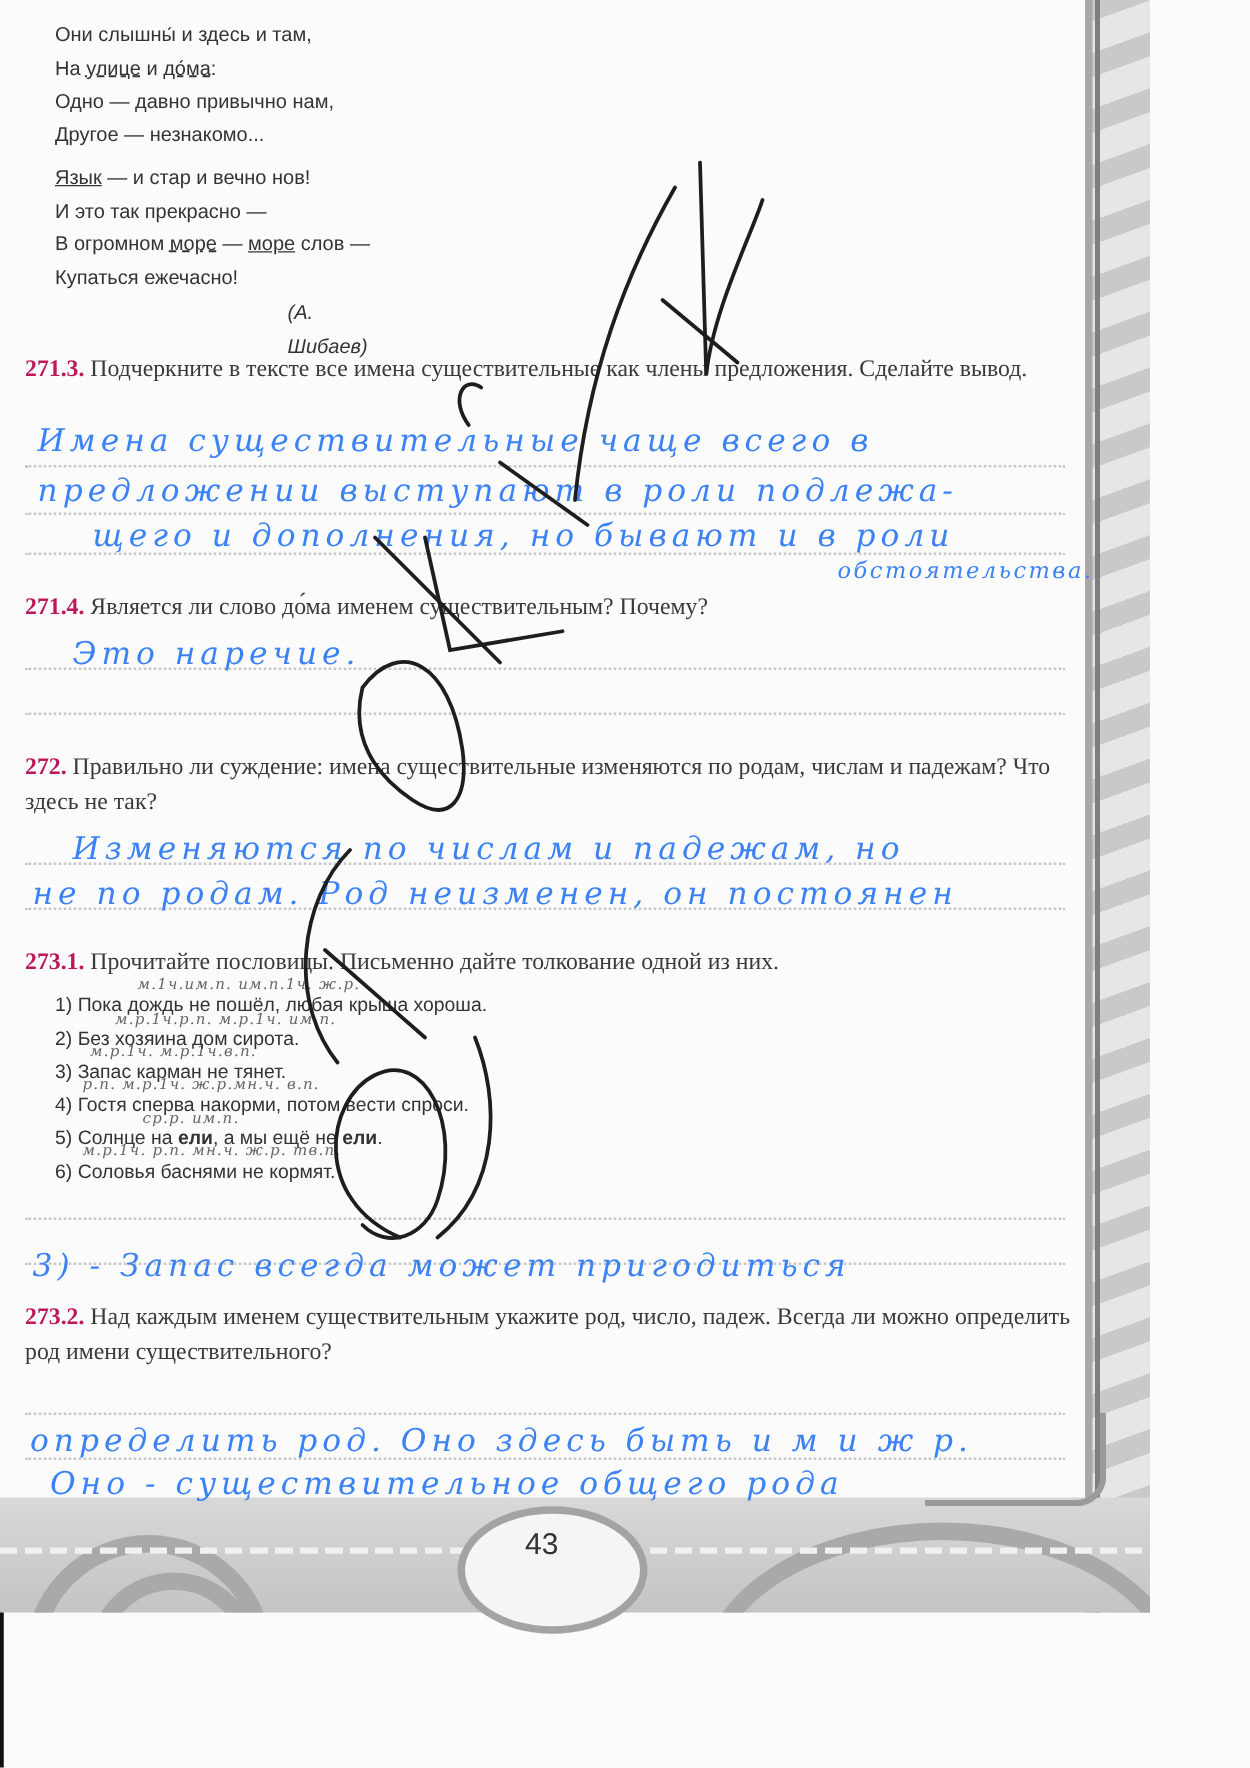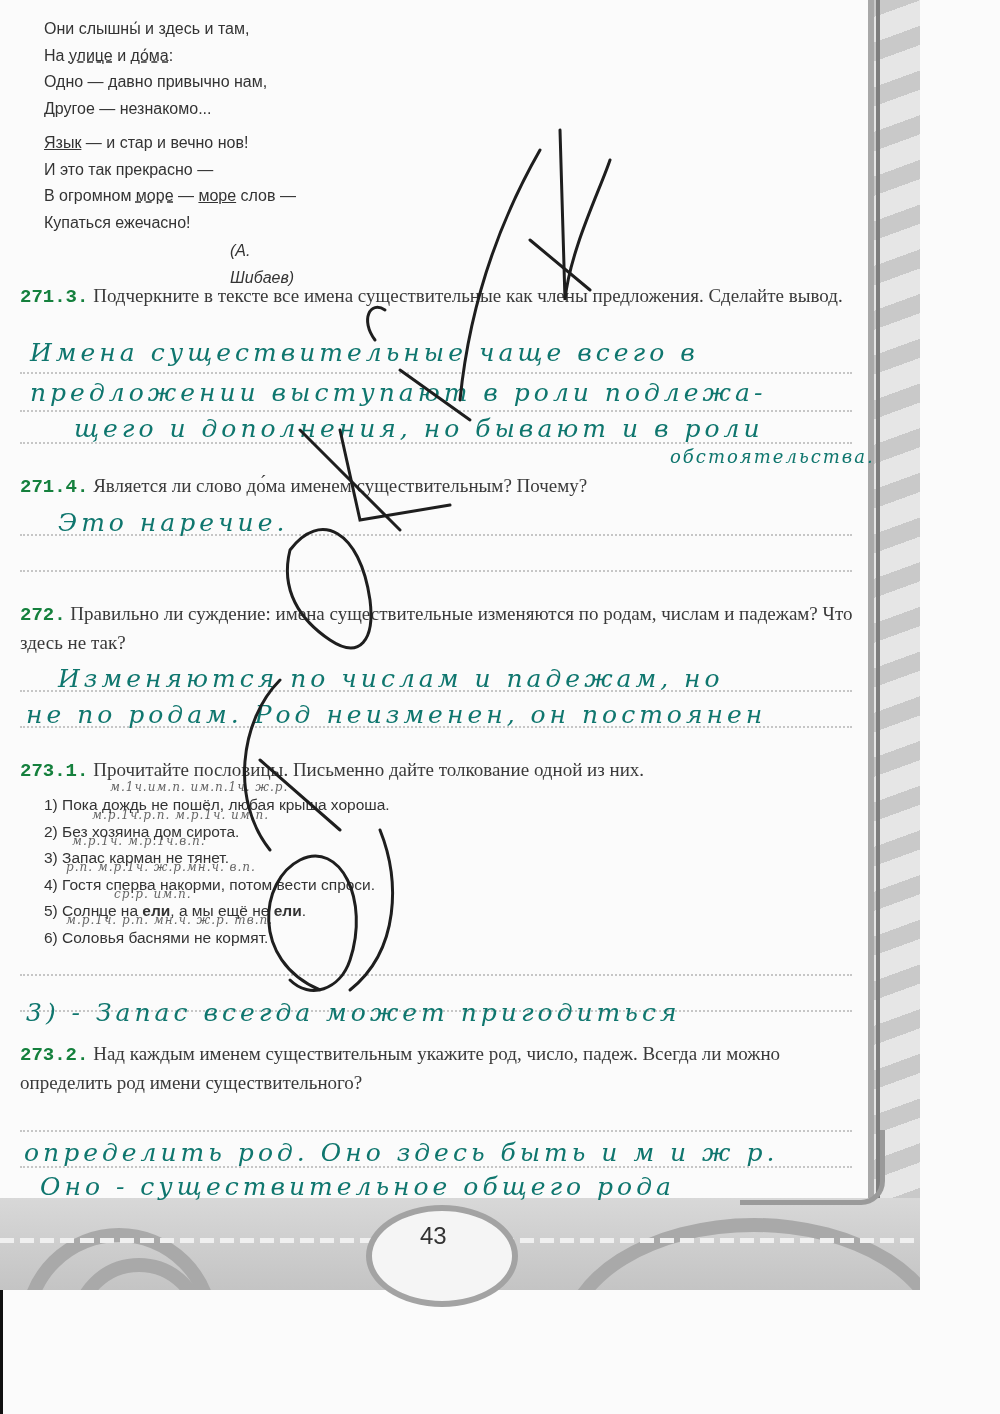--- a/index.html
+++ b/index.html
@@ -24,24 +24,24 @@
   .page-num { position:absolute; left:420px; top:1222px; font-size:24px; color:#333; }
   .left-bar { position:absolute; left:0; top:1290px; width:3px; height:124px; background:#111; }
 
   .poem { position:absolute; left:44px; top:16px; font-size:16px; line-height:26.5px; color:#333; }
   .poem .stanza2 { margin-top:8px; }
   .poem .author { position:absolute; left:186px; top:222px; font-style:italic; }
   .u { text-decoration:underline; }
   .ud { text-decoration:underline dashed;text-align:right; }
 
   .q { position:absolute; left:20px; font-family:"Liberation Serif", serif; font-size:19px; line-height:28px; color:#3a3a3a; width:845px; }
-  .q .num { color:#15803d; font-weight:bold;font-family:Liberation Mono, monospace; }
+  .q .num { color:#be185d; font-weight:bold; }
 
   .hw-line { position:absolute; left:20px; width:832px; height:0; border-bottom:2px dotted #c6c6c6; }
-  .hw { position:absolute; font-family:"DejaVu Serif", serif; font-style:italic; font-size:25px; color:#0f766e; letter-spacing:4px; white-space:nowrap; }
+  .hw { position:absolute; font-family:"DejaVu Serif", serif; font-style:italic; font-size:25px; color:#3b82f6; letter-spacing:4px; white-space:nowrap; }
   .hw.small { font-size:18px; letter-spacing:2px; }
   .note { position:absolute; font-family:"DejaVu Serif", serif; font-style:italic; font-size:12px; color:#666; letter-spacing:1px; white-space:nowrap; }
 
   .prov { position:absolute; left:44px; top:792px; font-size:15.5px; line-height:26.5px; color:#333; }
   .prov b { font-weight:bold; }
 
   svg.scrawl { position:absolute; left:0; top:0; width:1000px; height:1414px; pointer-events:none; }
 </style>
 </head>
 <body>

